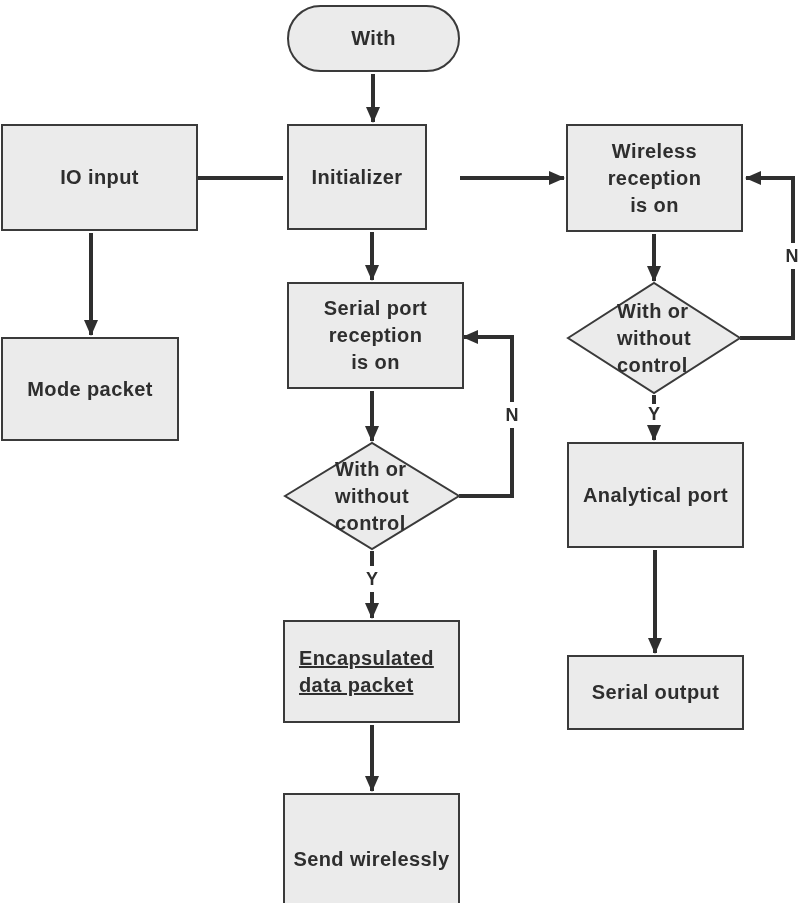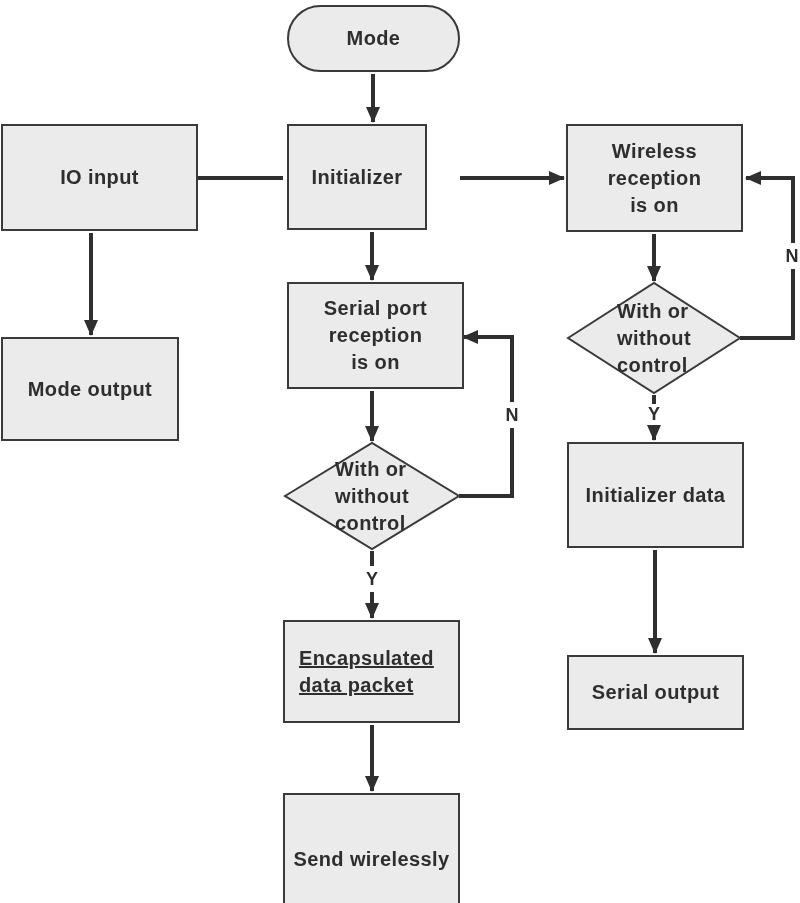--- a/index.html
+++ b/index.html
@@ -97,37 +97,37 @@
 
     <g>
       <polyline points="740,338 793,338 793,269"></polyline>
       <polyline points="793,243 793,178 746,178" marker-end="url(#ah)"></polyline>
     </g>
 
     <polygon class="shape" points="285,496 372,443 459,496 372,549"></polygon>
     <polygon class="shape" points="568,338 654,283 740,338 654,393"></polygon>
   </svg>
 
-  <div class="node stadium" style="left:287px;top:5px;width:173px;height:67px">Mode</div>
+  <div class="node stadium" style="left:287px;top:5px;width:173px;height:67px">With</div>
 
   <div class="node" style="left:287px;top:124px;width:140px;height:106px">Initializer</div>
 
   <div class="node" style="left:1px;top:124px;width:197px;height:107px">IO input</div>
 
-  <div class="node" style="left:1px;top:337px;width:178px;height:104px">Mode output</div>
+  <div class="node" style="left:1px;top:337px;width:178px;height:104px">Mode packet</div>
 
   <div class="node" style="left:566px;top:124px;width:177px;height:108px">Wireless
 reception
 is on</div>
 
   <div class="node" style="left:287px;top:282px;width:177px;height:107px">Serial port
 reception
 is on</div>
 
-  <div class="node" style="left:567px;top:442px;width:177px;height:106px">Initializer data</div>
+  <div class="node" style="left:567px;top:442px;width:177px;height:106px">Analytical port</div>
 
   <div class="node" style="left:567px;top:655px;width:177px;height:75px">Serial output</div>
 
   <div class="node left-text" style="left:283px;top:620px;width:177px;height:103px">Encapsulated
 data packet</div>
 
   <div class="node" style="left:283px;top:793px;width:177px;height:133px">Send wirelessly</div>
 
   <div class="dlabel" style="left:372px;top:496px">With or
 without

